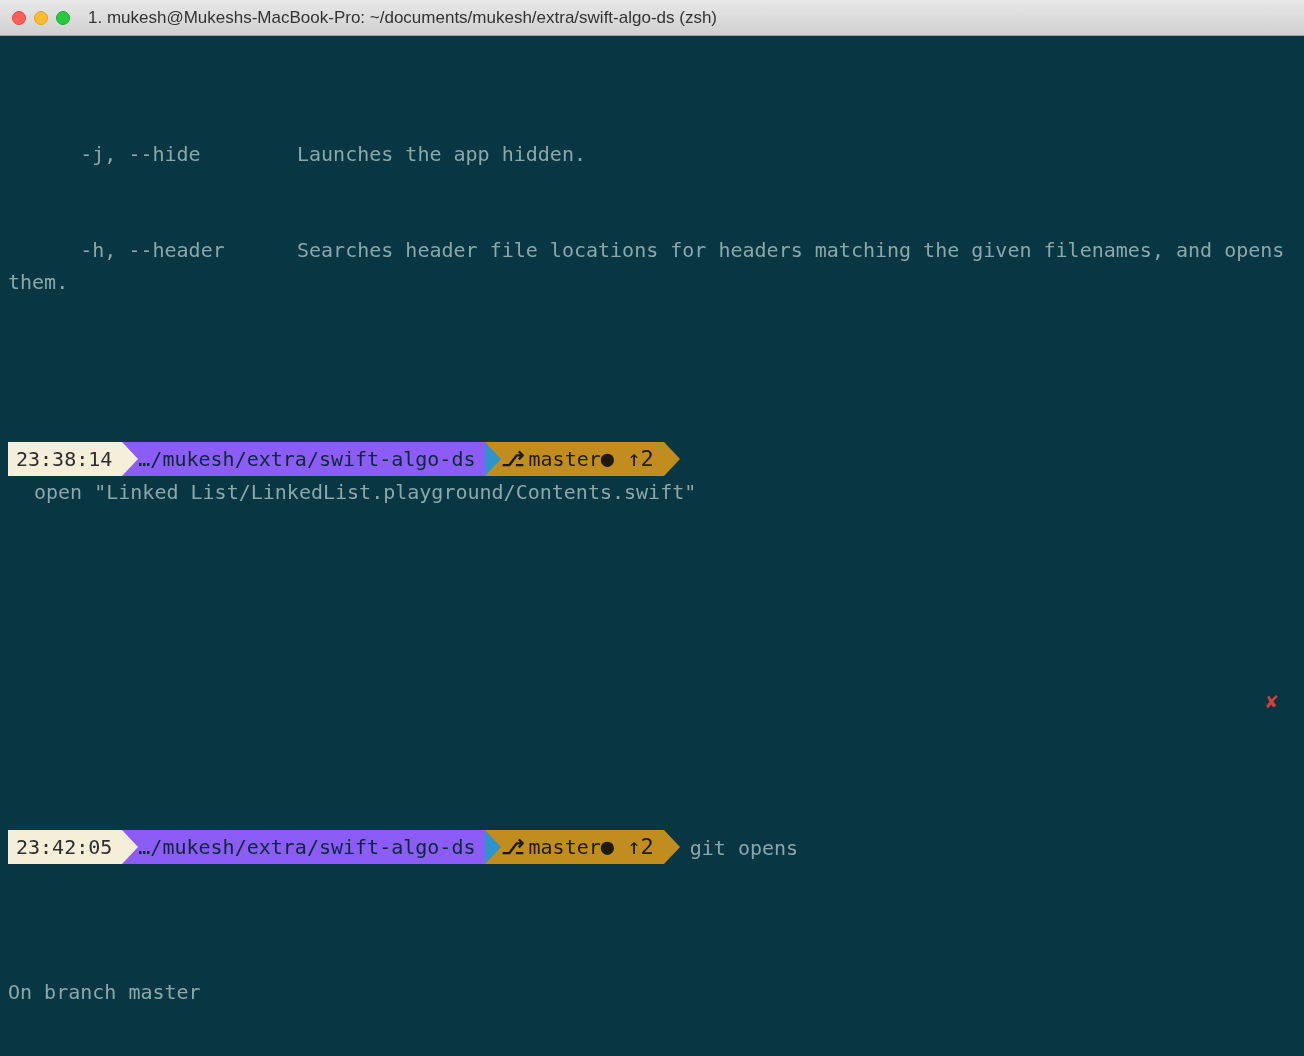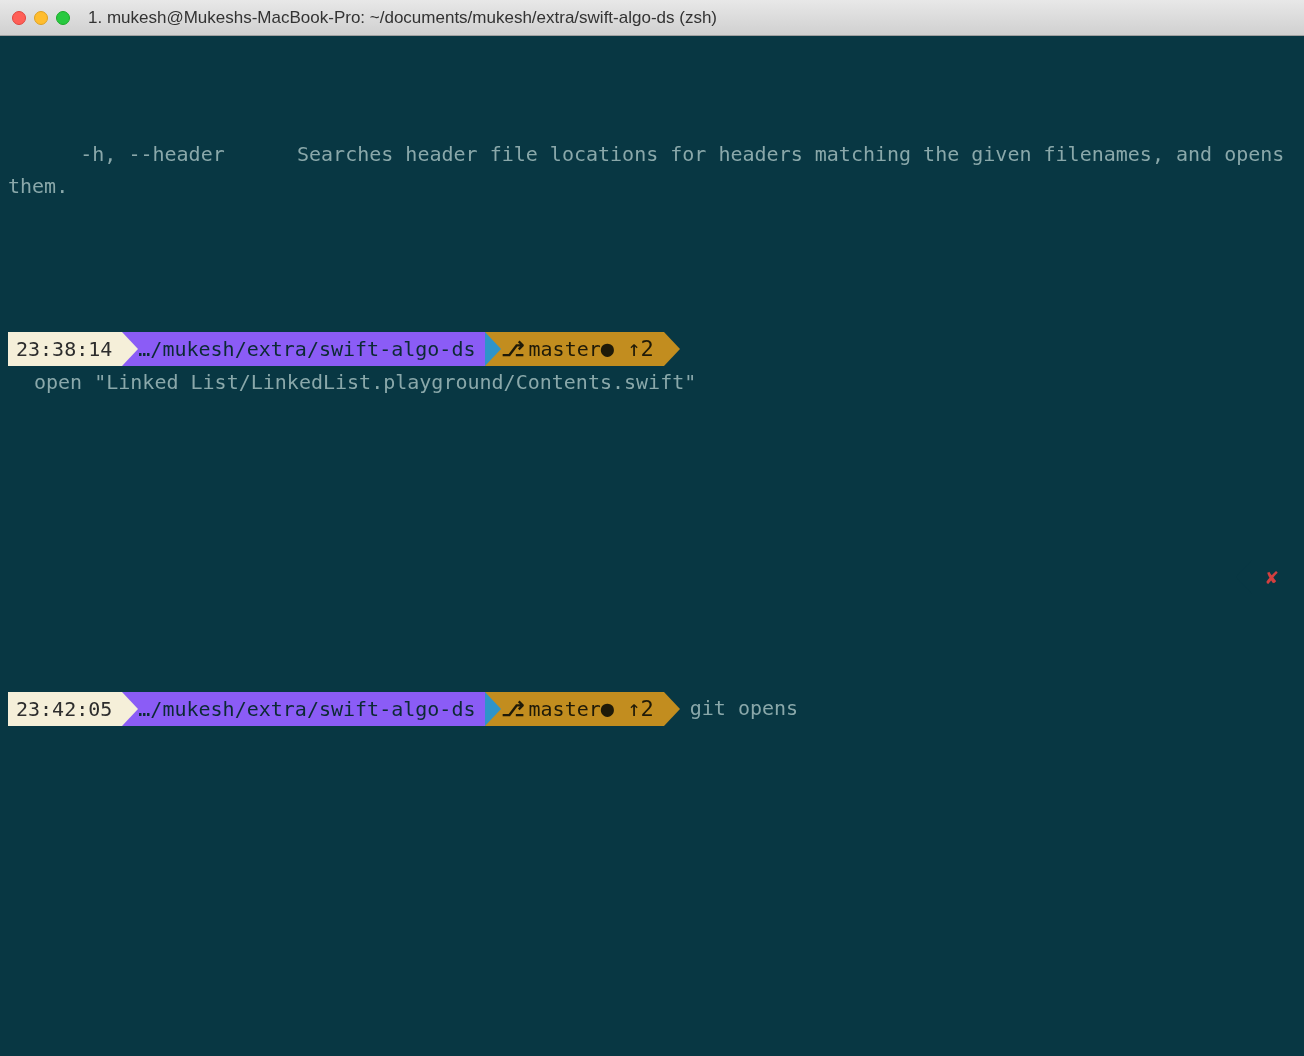--- a/index.html
+++ b/index.html
@@ -29,21 +29,21 @@
   .tl.yellow { background:#ffbd2e; border:1px solid #dea123;}
   .tl.green { background:#28c940; border:1px solid #1aab29;}
   .title-text { flex:1; text-align:left; }
   .term {
     padding: 6px 8px 0 8px;
     line-height: 1.6;
     white-space: pre-wrap;
     word-break: break-all;
   }
   .line { display:block; }
-  .promptline { display:flex; flex-wrap:wrap; align-items:flex-start; margin: 2px 0;}
+  .promptline { display:flex; flex-wrap:wrap; align-items:flex-end; margin: 16px 0;}
   .seg {
     display:inline-flex;
     align-items:center;
     height: 34px;
     padding: 0 10px 0 16px;
     position: relative;
     white-space: pre;
   }
   .seg.first { padding-left: 8px; }
   .seg::after {
@@ -97,20 +97,21 @@
   <div class="traffic">
     <div class="tl red"></div>
     <div class="tl yellow"></div>
     <div class="tl green"></div>
   </div>
   <div class="title-text">1. mukesh@Mukeshs-MacBook-Pro: ~/documents/mukesh/extra/swift-algo-ds (zsh)</div>
 </div>
 
 <div class="term">
 
+  <span class="line">      -j, --hide        Launches the app hidden.</span>
   <span class="line">      -h, --header      Searches header file locations for headers matching the given filenames, and opens them.</span>
 
   
   <div class="promptline">
     <span class="seg seg-time first"><span>23:38:14</span></span>
     <span class="seg seg-path"><span>…/mukesh/extra/swift-algo-ds</span></span>
     <span class="seg seg-branch"><span class="branch-icon">⎇</span><span>master</span> <span class="dot">● ↑2</span></span>
     <span class="cmd">open "Linked List/LinkedList.playground/Contents.swift"</span>
   </div>
 
@@ -120,20 +121,21 @@
   </div>
 
   
   <div class="promptline">
     <span class="seg seg-time first"><span>23:42:05</span></span>
     <span class="seg seg-path"><span>…/mukesh/extra/swift-algo-ds</span></span>
     <span class="seg seg-branch"><span class="branch-icon">⎇</span><span>master</span> <span class="dot">● ↑2</span></span>
     <span class="cmd">git opens</span>
   </div>
 
+  <span class="line">On branch master</span>
   
   
   
   
   
   
   
   
   
   

